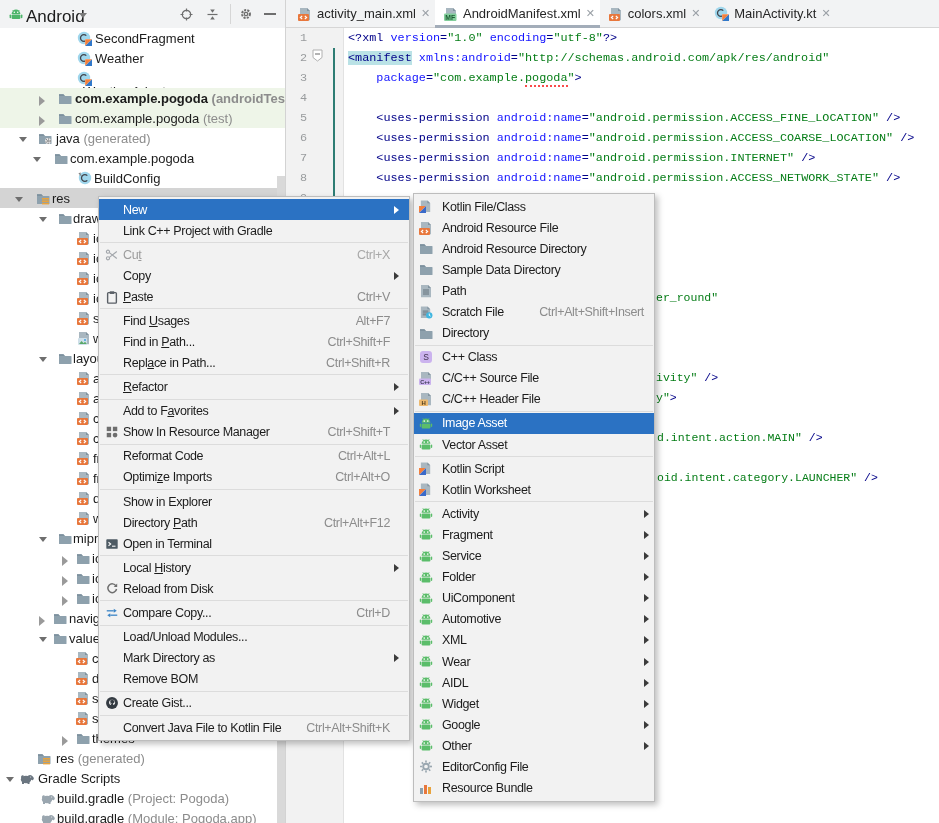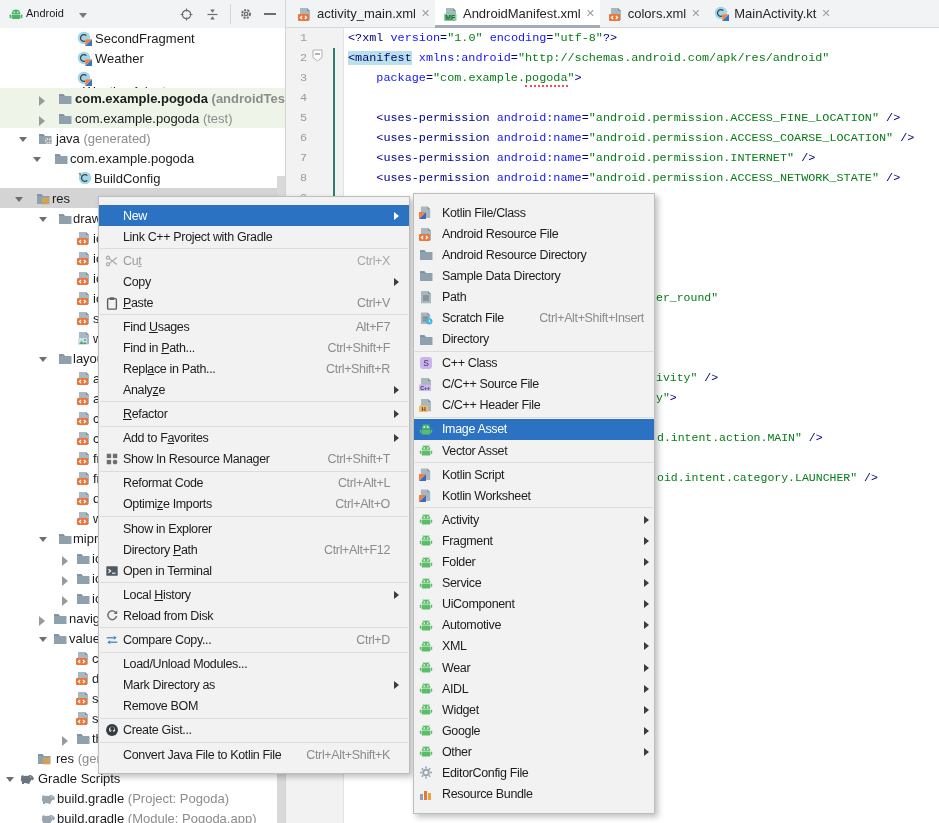--- a/index.html
+++ b/index.html
@@ -22,21 +22,21 @@
 #editor{position:absolute;left:286px;top:28px;width:653px;height:795px;background:#fff;}
 #gutter{position:absolute;left:0;top:0;width:57px;height:795px;background:#f2f2f2;border-right:1px solid #e2e2e2;}
 .ln{position:absolute;width:22px;text-align:right;left:-1px;color:#999c9e;font-family:"Liberation Mono",monospace;font-size:11.8px;line-height:20px;}
 .cl{position:absolute;left:62px;font-family:"Liberation Mono",monospace;font-size:11.8px;line-height:20px;white-space:pre;color:#000;}
 .frag{position:absolute;font-family:"Liberation Mono",monospace;font-size:11.5px;line-height:20px;white-space:pre;}
 .tg{color:#000088;}
 .at{color:#1414ff;}
 .st{color:#067d17;}
 #tealline{position:absolute;left:47px;top:20px;width:2px;height:482px;background:#2e7d74;}
 #thumb{position:absolute;left:277px;top:176px;width:9px;height:647px;background:#d9d9d9;}
-.menu{position:absolute;background:#f2f2f2;border:1px solid #bdbdbd;box-shadow:3px 3px 6px rgba(0,0,0,0.25);padding:8px 0;box-sizing:border-box;z-index:5;font-size:12.5px;letter-spacing:-0.35px;}
+.menu{position:absolute;background:#f2f2f2;border:1px solid #bdbdbd;box-shadow:3px 3px 6px rgba(0,0,0,0.25);padding:2px 0;box-sizing:border-box;z-index:5;font-size:12.5px;letter-spacing:-0.35px;}
 #menu1{left:98px;top:196px;width:312px;}
 #menu2{left:413px;top:193px;width:242px;z-index:6;}
 .mr{height:21px;display:flex;align-items:center;padding:0 10px 0 6px;}
 .mr .mic{width:14px;height:16px;flex:0 0 14px;display:inline-flex;align-items:center;justify-content:center;}
 .mr .lab{margin-left:4px;}
 .mr .pad{width:14px;flex:0 0 14px;}
 .mr .sc{margin-left:auto;color:#8c8c8c;}
 .mr .arw{flex:0 0 9px;margin-left:auto;display:flex;justify-content:flex-end;align-items:center;}
 .mr .sc + .arw{margin-left:0;}
 .aright{width:0;height:0;border-top:4px solid transparent;border-bottom:4px solid transparent;border-left:5px solid #3c3c3c;}
@@ -58,21 +58,21 @@
           <g fill="#4db56a">
             <path d="M2.6 6a4.4 4.4 0 0 1 8.8 0z"></path>
             <path d="M3.8 2.1l1 1.6M10.2 2.1l-1 1.6" stroke="#4db56a" stroke-width="1"></path>
             <rect x="2.6" y="6.5" width="8.8" height="4.6" rx="1"></rect>
             <rect x="0.6" y="6.5" width="1.5" height="3.7" rx="0.7"></rect>
             <rect x="11.9" y="6.5" width="1.5" height="3.7" rx="0.7"></rect>
           </g>
           <circle cx="5.3" cy="4.3" r="0.75" fill="#fff"></circle>
           <circle cx="8.7" cy="4.3" r="0.75" fill="#fff"></circle>
         </svg></span>
-<span style="position:absolute;left:26px;top:7px;font-size:11px;">Android</span>
+<span style="position:absolute;left:26px;top:7px;font-size:17px;">Android</span>
 <span class="ar ard" style="left:79px;top:11px;border-top-color:#7a7a7a;"></span>
 <span style="position:absolute;left:180px;top:8px;"><svg width="13" height="13" viewBox="0 0 13 13">
           <circle cx="6.5" cy="6.5" r="4.2" fill="none" stroke="#6e6e6e" stroke-width="1.2"></circle>
           <path d="M6.5 0.5v3M6.5 9.5v3M0.5 6.5h3M9.5 6.5h3" stroke="#6e6e6e" stroke-width="1.2"></path>
         </svg></span>
 <span style="position:absolute;left:206px;top:8px;"><svg width="13" height="13" viewBox="0 0 13 13">
           <path d="M1.5 6.5h10" stroke="#6e6e6e" stroke-width="1.2"></path>
           <path d="M4.2 1.5h4.6L6.5 4.8z" fill="#6e6e6e"></path>
           <path d="M4.2 11.5h4.6L6.5 8.2z" fill="#6e6e6e"></path>
         </svg></span>
@@ -666,27 +666,20 @@
         <span class="lab">Find in <u>P</u>ath...</span>
         <span class="sc">Ctrl+Shift+F</span>
         <span class="arw"></span>
       </div>
       <div class="mr ">
         <span class="pad"></span>
         <span class="lab">Repl<u>a</u>ce in Path...</span>
         <span class="sc">Ctrl+Shift+R</span>
         <span class="arw"></span>
       </div>
-      <div class="mr ">
-        <span class="pad"></span>
-        <span class="lab">Analy<u>z</u>e</span>
-        <span class="arw">
-          <span class="aright"></span>
-        </span>
-      </div>
       <div class="msep"></div>
       <div class="mr ">
         <span class="pad"></span>
         <span class="lab"><u>R</u>efactor</span>
         <span class="arw">
           <span class="aright"></span>
         </span>
       </div>
       <div class="msep"></div>
       <div class="mr ">
@@ -1034,40 +1027,40 @@
               <path d="M2.6 5.8a4.4 4.4 0 0 1 8.8 0z"></path>
               <rect x="2.6" y="6.4" width="8.8" height="5" rx="1"></rect>
               <rect x="0.8" y="6.4" width="1.3" height="3.6" rx="0.65"></rect>
               <rect x="11.9" y="6.4" width="1.3" height="3.6" rx="0.65"></rect>
               <path d="M3.9 1.3l1 1.6M10.1 1.3l-1 1.6" stroke="#5bbd6a" stroke-width="0.9"></path>
             </g>
             <circle cx="5.2" cy="4.1" r="0.8" fill="#fff"></circle>
             <circle cx="8.8" cy="4.1" r="0.8" fill="#fff"></circle>
           </svg>
         </span>
+        <span class="lab">Service</span>
+        <span class="arw">
+          <span class="aright"></span>
+        </span>
+      </div>
+      <div class="mr ">
+        <span class="mic">
+          <svg width="14" height="13" viewBox="0 0 14 13">
+            <g fill="#5bbd6a">
+              <path d="M2.6 5.8a4.4 4.4 0 0 1 8.8 0z"></path>
+              <rect x="2.6" y="6.4" width="8.8" height="5" rx="1"></rect>
+              <rect x="0.8" y="6.4" width="1.3" height="3.6" rx="0.65"></rect>
+              <rect x="11.9" y="6.4" width="1.3" height="3.6" rx="0.65"></rect>
+              <path d="M3.9 1.3l1 1.6M10.1 1.3l-1 1.6" stroke="#5bbd6a" stroke-width="0.9"></path>
+            </g>
+            <circle cx="5.2" cy="4.1" r="0.8" fill="#fff"></circle>
+            <circle cx="8.8" cy="4.1" r="0.8" fill="#fff"></circle>
+          </svg>
+        </span>
         <span class="lab">Folder</span>
-        <span class="arw">
-          <span class="aright"></span>
-        </span>
-      </div>
-      <div class="mr ">
-        <span class="mic">
-          <svg width="14" height="13" viewBox="0 0 14 13">
-            <g fill="#5bbd6a">
-              <path d="M2.6 5.8a4.4 4.4 0 0 1 8.8 0z"></path>
-              <rect x="2.6" y="6.4" width="8.8" height="5" rx="1"></rect>
-              <rect x="0.8" y="6.4" width="1.3" height="3.6" rx="0.65"></rect>
-              <rect x="11.9" y="6.4" width="1.3" height="3.6" rx="0.65"></rect>
-              <path d="M3.9 1.3l1 1.6M10.1 1.3l-1 1.6" stroke="#5bbd6a" stroke-width="0.9"></path>
-            </g>
-            <circle cx="5.2" cy="4.1" r="0.8" fill="#fff"></circle>
-            <circle cx="8.8" cy="4.1" r="0.8" fill="#fff"></circle>
-          </svg>
-        </span>
-        <span class="lab">Service</span>
         <span class="arw">
           <span class="aright"></span>
         </span>
       </div>
       <div class="mr ">
         <span class="mic">
           <svg width="14" height="13" viewBox="0 0 14 13">
             <g fill="#5bbd6a">
               <path d="M2.6 5.8a4.4 4.4 0 0 1 8.8 0z"></path>
               <rect x="2.6" y="6.4" width="8.8" height="5" rx="1"></rect>

